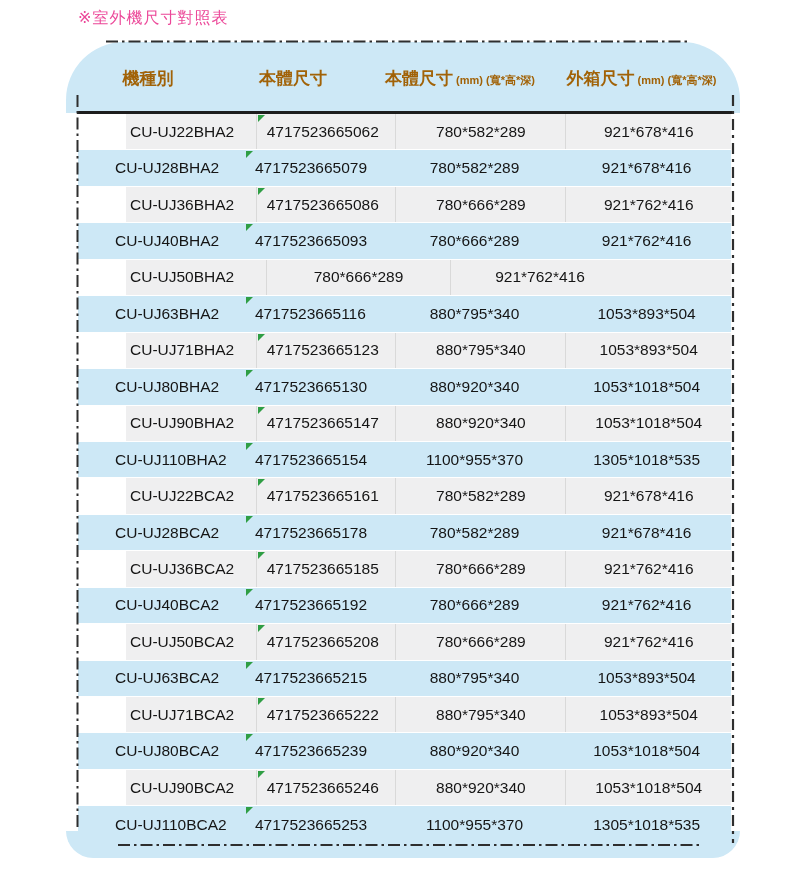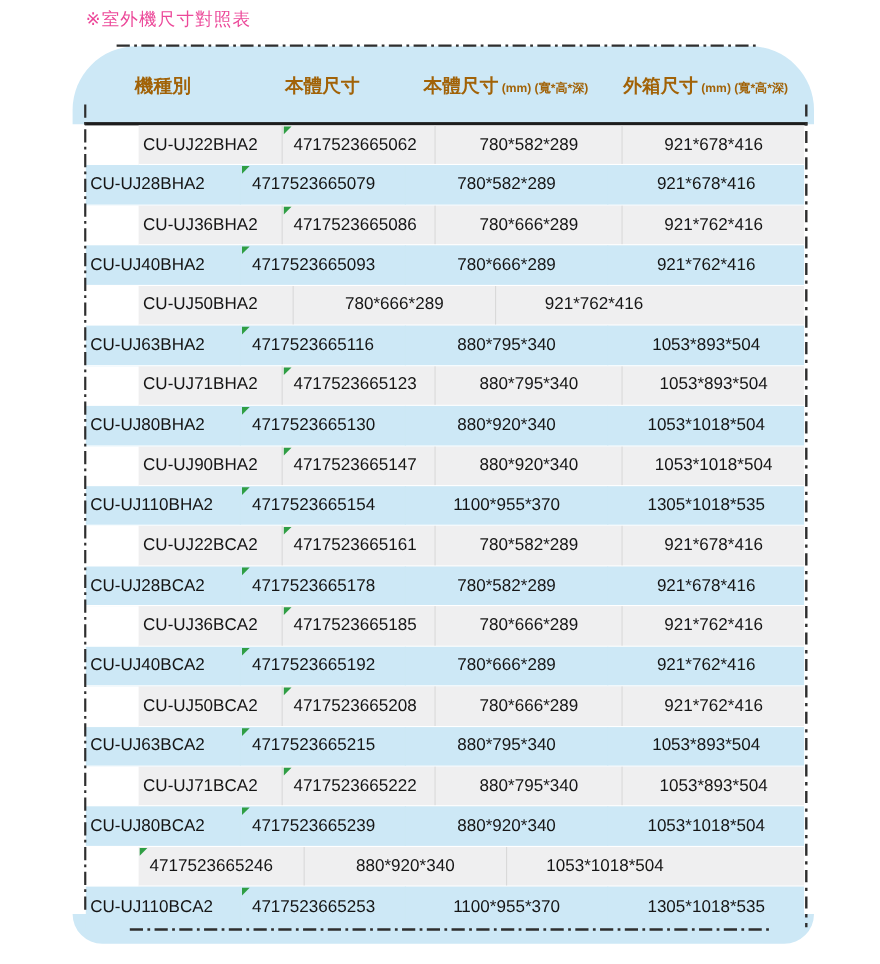--- a/index.html
+++ b/index.html
@@ -55,21 +55,21 @@
   .table{
     position:absolute;left:78px;top:114px;width:653px;
   }
   .row{
     display:flex;height:36.45px;box-sizing:border-box;
     border-bottom:1.5px solid var(--white);
     align-items:center;
   }
   .row:last-child{border-bottom:none;}
   .row.gray{background:var(--row-gray);margin-left:48px;}
-  .row.blue{background:var(--row-blue);}
+  .row.blue{background:var(--row-blue);padding-left:33px;}
   .cell{
     box-sizing:border-box;height:100%;
     display:flex;align-items:center;
     font-size:15.5px;color:#151515;
     position:relative;
   }
   .row.gray .cell + .cell{border-left:1px solid var(--grid-gray);}
   .row.blue .cell + .cell{border-left:1px solid var(--row-blue);}
   .c-model{width:140px;padding-left:4px;}
   .c-barcode{width:150px;padding-left:10px;}
@@ -282,20 +282,21 @@
       <div class="cell c-model">CU-UJ80BCA2</div>
       <div class="cell c-barcode">
         <span class="flag"></span>
         <span>4717523665239</span>
       </div>
       <div class="cell c-body">880*920*340</div>
       <div class="cell c-box">1053*1018*504</div>
     </div>
 
     <div class="row gray">
+      <div class="cell c-model">CU-UJ90BCA2</div>
       <div class="cell c-barcode">
         <span class="flag"></span>
         <span>4717523665246</span>
       </div>
       <div class="cell c-body">880*920*340</div>
       <div class="cell c-box">1053*1018*504</div>
     </div>
 
     <div class="row blue">
       <div class="cell c-model">CU-UJ110BCA2</div>

